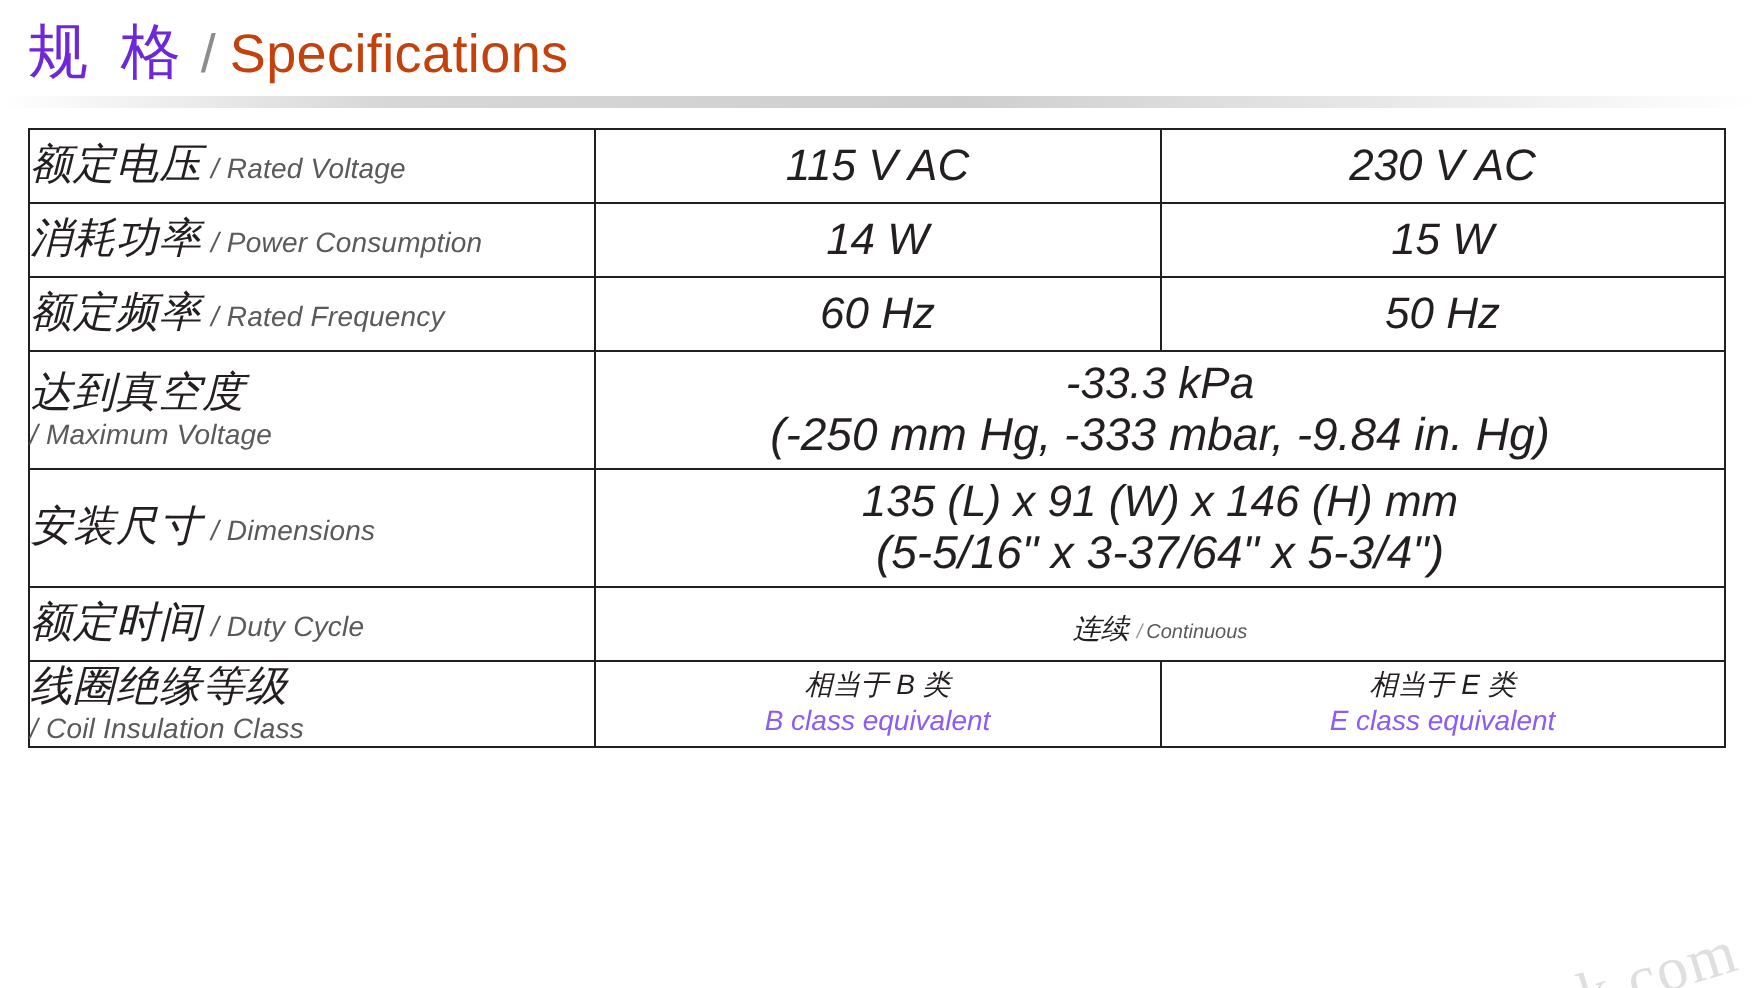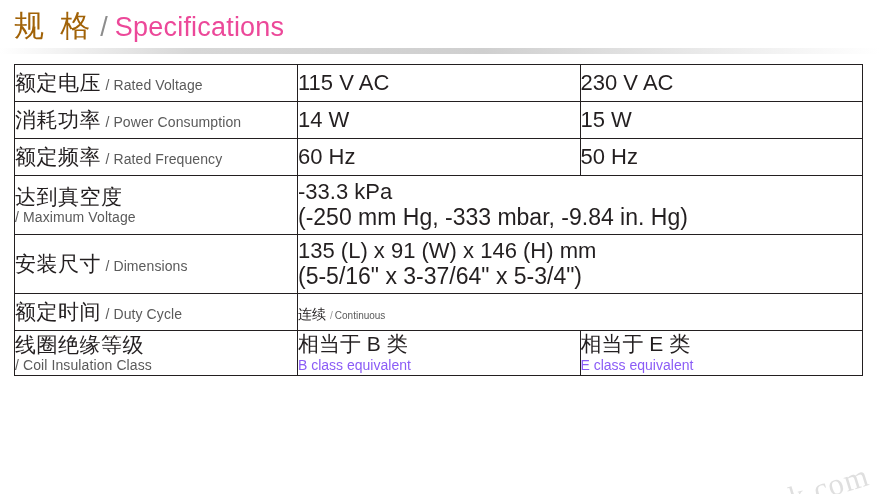--- a/index.html
+++ b/index.html
@@ -23,51 +23,52 @@
     box-sizing: border-box;
   }
   .title-line {
     display: flex;
     align-items: baseline;
     white-space: nowrap;
   }
   .title-cn {
     font-size: 30px;
     letter-spacing: 4px;
-    color: #a16207;
+    color: #6d28d9;
     font-weight: normal;
   }
   .title-sep {
     font-size: 27px;
     color: #8d8d8d;
     margin: 0 7px 0 6px;
     font-weight: normal;
   }
   .title-en {
     font-size: 27px;
-    color: #ec4899;
+    color: #c2410c;
     font-weight: normal;
     letter-spacing: 0.2px;
   }
 
   
   .rule {
     margin: 2px 0 10px 0;
     height: 6px;
     background: linear-gradient(to right, #ffffff 0%, #d7d7d7 22%, #cfcfcf 55%, #ffffff 100%);
   }
 
   
   .spec-wrap {
     padding: 0 16px 0 14px;
   }
   table.spec {
     border-collapse: collapse;
     width: 849px;
     table-layout: fixed;
+    font-style: italic;
   }
   table.spec td {
     border: 1px solid #231f20;
     vertical-align: middle;
     padding: 0;
   }
   .label-cell {
     width: 283px;
     padding: 3px 8px 3px 10px;
     box-sizing: border-box;
@@ -80,32 +81,33 @@
   }
   .label-en {
     font-size: 14px;
     color: #5a5a5a;
     letter-spacing: 0.1px;
   }
   .label-2line .label-cn { display: block; }
   .label-2line .label-en { display: block; margin-top: -1px; }
 
   .val {
+    text-align: center;
     font-size: 22px;
     color: #231f20;
     padding: 4px 4px;
     line-height: 1.25;
   }
   .val-sub {
     display: block;
     font-size: 23px;
     margin-top: -2px;
   }
   .val-dual-cn {
-    font-size: 21px;
+    font-size: 14px;
     display: block;
   }
   .val-dual-en {
     font-size: 14px;
     color: #8b5cf6;
     display: block;
     margin-top: 0px;
   }
   .val-inline-cn {
     font-size: 14px;

